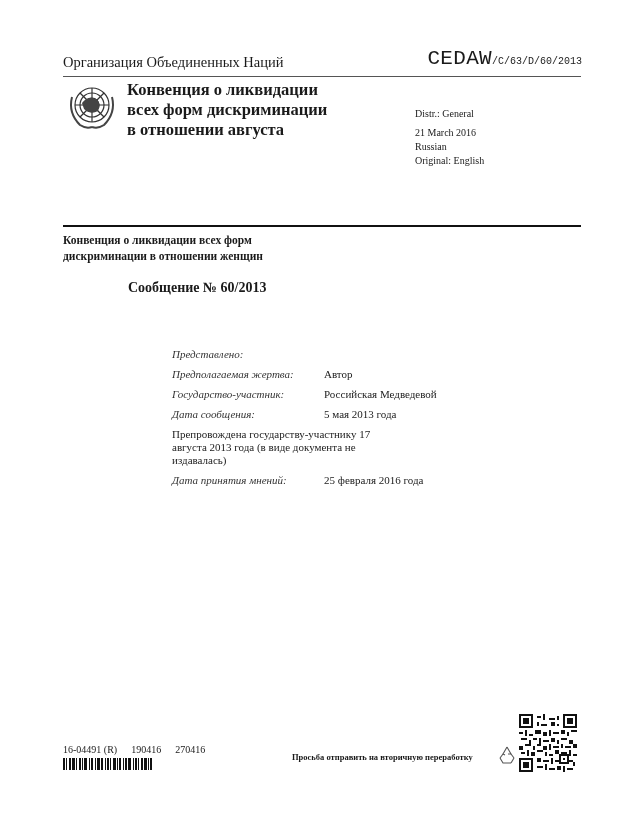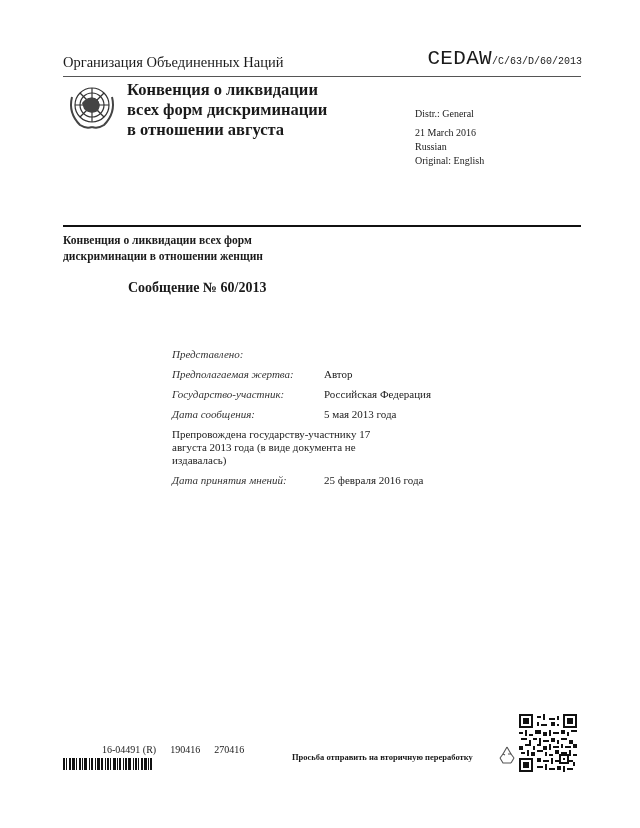--- a/index.html
+++ b/index.html
@@ -15,21 +15,21 @@
   .distr { left: 415px; top: 90px; font-size: 10px; line-height: 14px; margin-top: 17px; }
   .distr .gap { height: 5px; }
   .rule-thick { left: 63px; top: 225px; width: 518px; height: 2px; background: #111; }
   .sub-conv { left: 63px; top: 232px; font-size: 11.5px; font-weight: bold; line-height: 16px; }
   .comm-title { left: 128px; top: 280px; font-size: 14px; font-weight: bold; }
   .views-title { left: 128px; top: 306px; font-size: 12px; font-weight: bold; line-height: 16px; }
   .meta { left: 128px; top: 348px; width: 380px; font-size: 11px; margin-left: 44px; }
   .meta-row { display: flex; margin-bottom: 7px; line-height: 13px; }
   .meta-label { width: 152px; font-style: italic; color: #333; flex: none; }
   .meta-value { width: 220px; color: #222; }
-  .footer-job { left: 63px; top: 744px; font-size: 10px; margin-left: 39px; }
+  .footer-job { left: 63px; top: 744px; font-size: 10px; }
   .footer-job span { margin-right: 14px; }
   .barcode { left: 63px; top: 758px; width: 104px; height: 12px; display: flex; }
   .barcode i { display: block; height: 100%; background: #111; }
   .recycle-text { left: 292px; top: 752px; font-size: 8.5px; font-weight: bold; }
   .recycle-icon { left: 496px; top: 744px; width: 22px; height: 22px; }
   .qr { left: 519px; top: 714px; width: 58px; height: 58px; }
 </style>
 </head>
 <body>
 
@@ -85,21 +85,21 @@
 <div class="abs meta">
   <div class="meta-row">
     <div class="meta-label">Представлено:</div>
   </div>
   <div class="meta-row">
     <div class="meta-label">Предполагаемая жертва:</div>
     <div class="meta-value">Автор</div>
   </div>
   <div class="meta-row">
     <div class="meta-label">Государство-участник:</div>
-    <div class="meta-value">Российская Федерация</div>
+    <div class="meta-value">Российская Медведевой</div>
   </div>
   <div class="meta-row">
     <div class="meta-label">Дата сообщения:</div>
     <div class="meta-value">5 мая 2013 года</div>
   </div>
   <div class="meta-row">
     <div class="meta-value">Препровождена государству-участнику 17 августа 2013 года (в виде документа не издавалась)</div>
   </div>
   <div class="meta-row">
     <div class="meta-label">Дата принятия мнений:</div>

